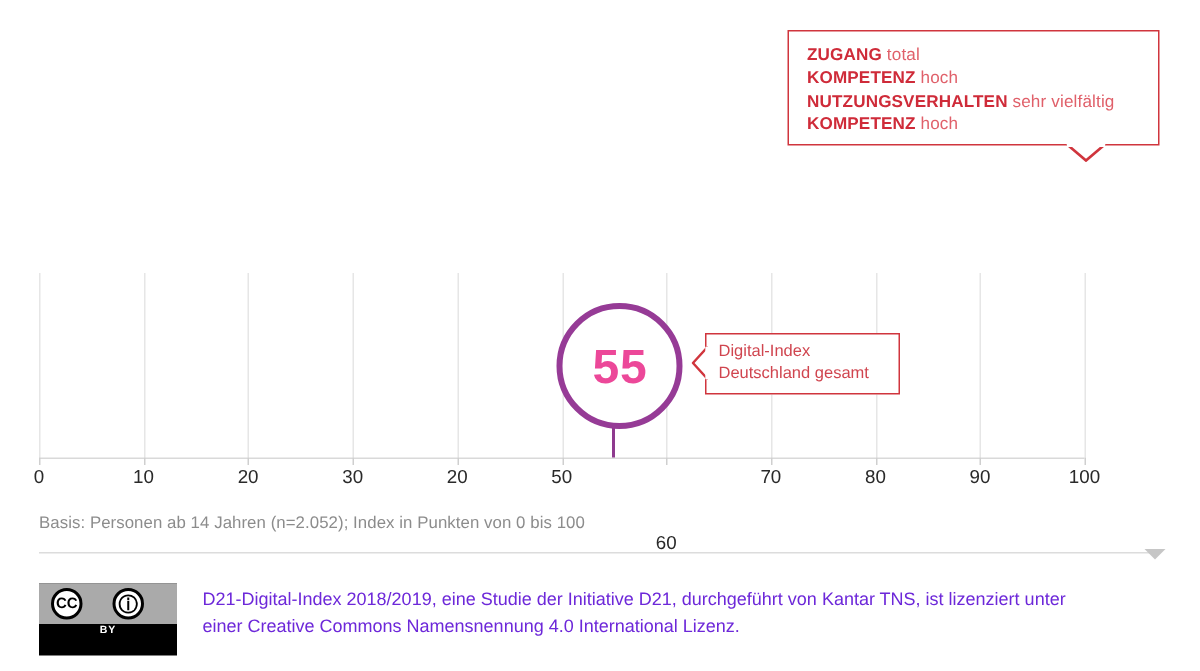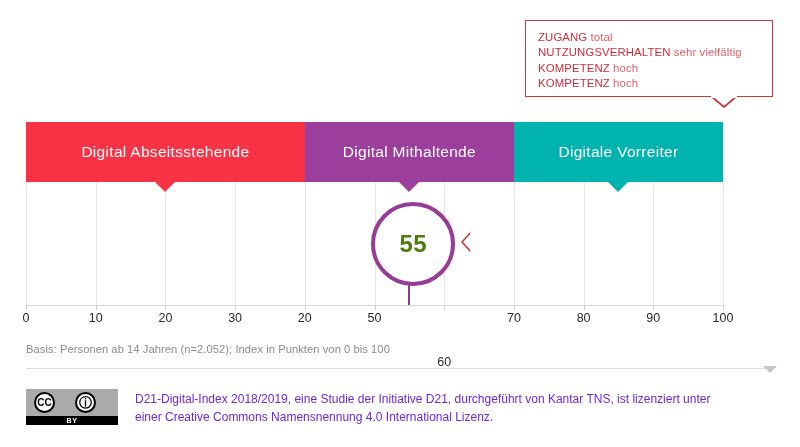--- a/index.html
+++ b/index.html
@@ -38,21 +38,21 @@
   }
   .attr-line {
     font-size: 11.4px;
     line-height: 15.4px;
     color: #e0606a;
     white-space: nowrap;
     letter-spacing: 0.1px;
   }
   .attr-line b {
     color: #cf2b39;
-    font-weight: normal;
+    font-weight: bold;
     text-align: center;
   }
   
   .attr-tail {
     position: absolute;
     left: 711px;
     top: 96px;
     width: 26px;
     height: 12px;
     z-index: 7;
@@ -122,22 +122,22 @@
     height: 76px;
     border-radius: 50%;
     border: 4.5px solid #963b96;
     background: #ffffff;
     display: flex;
     align-items: center;
     justify-content: center;
     z-index: 5;
   }
   .index-value {
-    font-size: 24px;
-    color: #4d7c0f;
+    font-size: 32px;
+    color: #ec4899;
     font-weight: bold;
     letter-spacing: 0.5px;
   }
 
   
   .index-callout {
     position: absolute;
     left: 470px;
     top: 222px;
     width: 130px;
@@ -213,21 +213,21 @@
     border-right: 7px solid transparent;
     border-top: 7px solid #c6c6c6;
   }
 
   
   .cc-badge {
     position: absolute;
     left: 26px;
     top: 389px;
     width: 92px;
-    height: 36px;
+    height: 48px;
     background: #000000;
     z-index: 2;
   }
   .cc-top {
     position: absolute;
     left: 0; top: 0;
     width: 92px;
     height: 27px;
     background: #aaaaaa;
     display: flex;
@@ -279,26 +279,26 @@
 <body>
 
 <div class="stage">
 
   <div class="attr-callout">
     <div class="attr-line">
       <b>ZUGANG</b>
       <span>total</span>
     </div>
     <div class="attr-line">
+      <b>KOMPETENZ</b>
+      <span>hoch</span>
+    </div>
+    <div class="attr-line">
       <b>NUTZUNGSVERHALTEN</b>
       <span>sehr vielfältig</span>
-    </div>
-    <div class="attr-line">
-      <b>KOMPETENZ</b>
-      <span>hoch</span>
     </div>
     <div class="attr-line">
       <b>KOMPETENZ</b>
       <span>hoch</span>
     </div>
   </div>
   <svg class="attr-tail" viewBox="0 0 26 12">
     <polyline points="0,0 13,11 26,0" fill="#ffffff" stroke="#d0353d" stroke-width="1.8" stroke-linejoin="miter"></polyline>
     <line x1="0" y1="0.9" x2="26" y2="0.9" stroke="#ffffff" stroke-width="2.2"></line>
   </svg>
@@ -310,44 +310,34 @@
       <div class="gridline" style="left: 278.8px;"></div>
       <div class="gridline" style="left: 348.5px;"></div>
       <div class="gridline" style="left: 418.2px;"></div>
       <div class="gridline" style="left: 487.9px;"></div>
       <div class="gridline" style="left: 557.6px;"></div>
       <div class="gridline" style="left: 627.3px;"></div>
       <div class="gridline" style="left: 697px;"></div>
       <div class="gridline" style="left: 0px;"></div>
     </div>
 
-  <div class="bars" id="bars">
-      <div class="bar" style="left: 0px; width: 278.8px; background: rgb(250, 50, 70);">
-        <span class="bar-label">Digital Abseitsstehende</span>
-      </div>
-      <div class="bar-marker" style="left: 129.4px; border-top: 10px solid rgb(250, 50, 70);"></div>
-      <div class="bar" style="left: 278.8px; width: 209.1px; background: rgb(156, 62, 156);">
-        <span class="bar-label">Digital Mithaltende</span>
-      </div>
-      <div class="bar-marker" style="left: 373.35px; border-top: 10px solid rgb(156, 62, 156);"></div>
-      <div class="bar" style="left: 487.9px; width: 209.1px; background: rgb(0, 179, 174);">
-        <span class="bar-label">Digitale Vorreiter</span>
-      </div>
-      <div class="bar-marker" style="left: 582.45px; border-top: 10px solid rgb(0, 179, 174);"></div>
-    </div>
 
   <div class="index-stem" id="index-stem" style="left: 408.35px; top: 278px; height: 27px;"></div>
   <div class="index-circle" id="index-circle" style="left: 371.35px; top: 202px;">
     <span class="index-value">55</span>
   </div>
 
   <svg class="index-tail" viewBox="0 0 11 22">
     <polyline points="11,0 1,11 11,22" fill="#ffffff" stroke="#d0353d" stroke-width="1.6" stroke-linejoin="miter"></polyline>
     <line x1="10.2" y1="0" x2="10.2" y2="22" stroke="#ffffff" stroke-width="2"></line>
   </svg>
+  <div class="index-callout">
+    <div class="index-callout-line">Digital-Index</div>
+    <div class="index-callout-line">Deutschland gesamt</div>
+  </div>
 
   <div id="axis">
       <div class="axis-tick" style="left: 26px;"></div>
       <div class="axis-label" style="left: 26px;">0</div>
       <div class="axis-tick" style="left: 95.7px;"></div>
       <div class="axis-label" style="left: 95.7px;">10</div>
       <div class="axis-tick" style="left: 165.4px;"></div>
       <div class="axis-label" style="left: 165.4px;">20</div>
       <div class="axis-tick" style="left: 235.1px;"></div>
       <div class="axis-label" style="left: 235.1px;">30</div>

